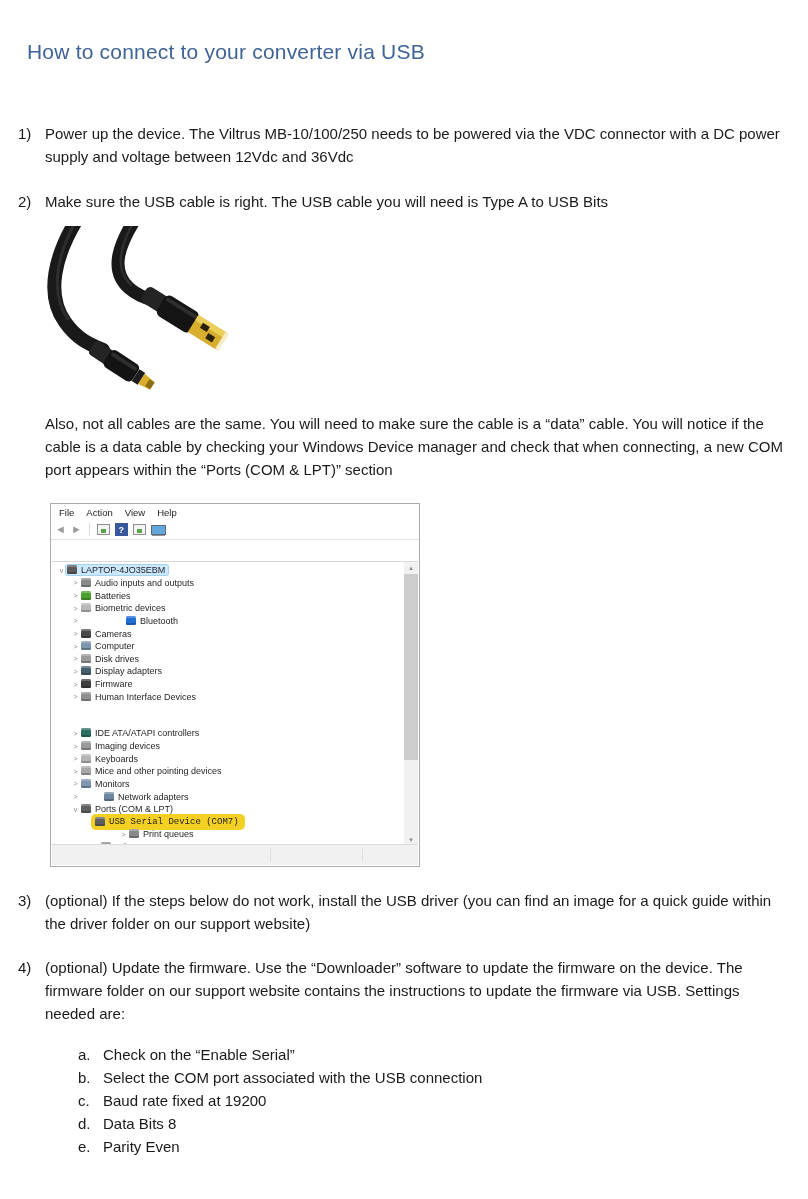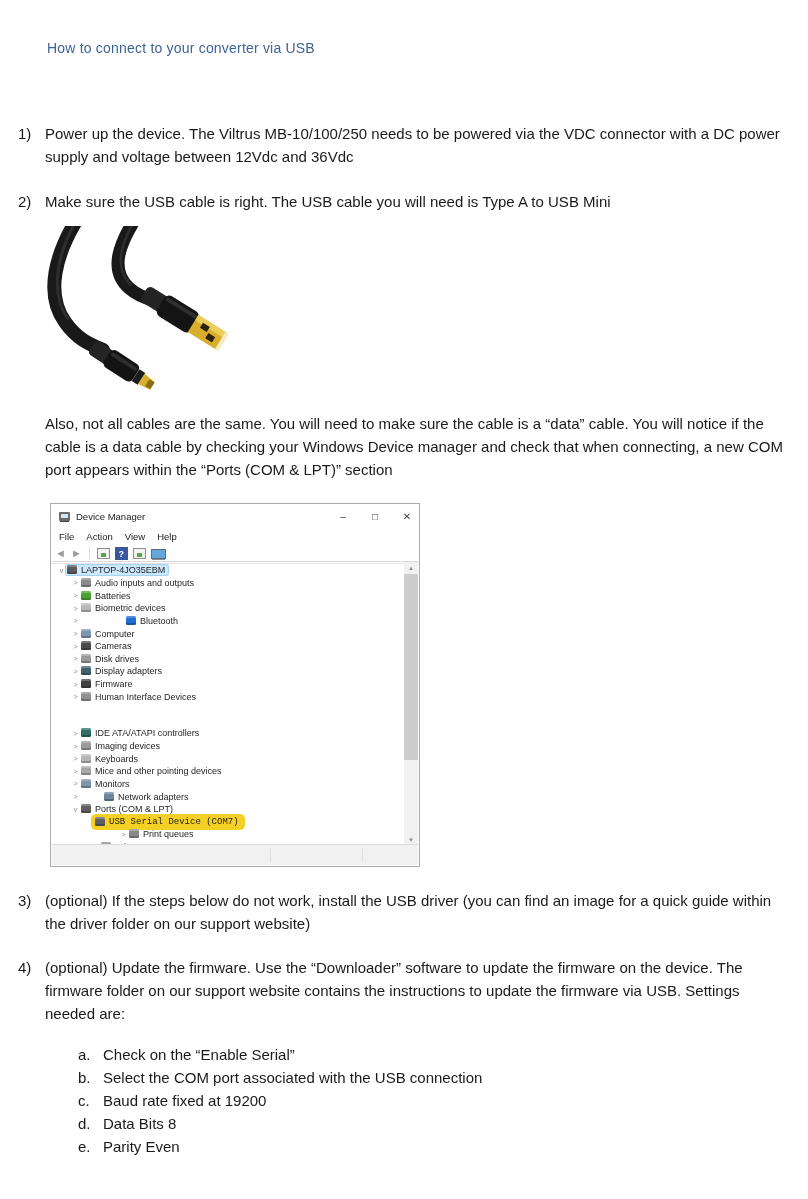--- a/index.html
+++ b/index.html
@@ -1,19 +1,19 @@
 <!DOCTYPE html>
 <html><head>
 <meta charset="utf-8">
 <style>
   html,body{margin:0;padding:0;background:#ffffff;}
   .page{position:relative;width:808px;height:1199px;background:#fff;overflow:hidden;
         font-family:"Liberation Sans",sans-serif;color:#1a1a1a;}
   .abs{position:absolute;}
-  .title{font-size:14px;font-weight:400;color:#3e6396;letter-spacing:.2px;margin-left:20px;}
+  .title{font-size:21px;font-weight:400;color:#3e6396;letter-spacing:.2px;}
   .step{display:flex;font-size:15px;line-height:23px;}
   .step .num{width:27px;flex:0 0 27px;}
   .step .txt{width:748px;}
   .note{font-size:15px;line-height:23px;width:752px;}
   .substep{display:flex;font-size:15px;line-height:23px;}
   .substep .letter{width:25px;flex:0 0 25px;}
 
   
   .dm{width:370px;height:364px;background:#fff;border:1px solid #ababab;
       box-sizing:border-box;font-size:9.5px;color:#1f1f1f;}
@@ -63,21 +63,21 @@
 
   <div class="abs title" style="left:27px;top:40px;">How to connect to your converter via USB</div>
 
   <div class="abs step" style="left:18px;top:122px;">
     <span class="num">1)</span>
     <span class="txt">Power up the device. The Viltrus MB-10/100/250 needs to be powered via the VDC connector with a DC power supply and voltage between 12Vdc and 36Vdc</span>
   </div>
 
   <div class="abs step" style="left:18px;top:190px;">
     <span class="num">2)</span>
-    <span class="txt">Make sure the USB cable is right. The USB cable you will need is Type A to USB Mini</span>
+    <span class="txt">Make sure the USB cable is right. The USB cable you will need is Type A to USB Bits</span>
   </div>
 
   <div class="abs" style="left:45px;top:226px;width:185px;height:178px;">
     <svg width="185" height="178" viewBox="0 0 185 178">
 
       <path d="M34 -10 C 10 28, 0 68, 20 96 C 32 113, 44 118, 58 124" fill="none" stroke="#191919" stroke-width="14" stroke-linecap="round"></path>
       <path d="M34 -10 C 12 26, 4 66, 23 93" fill="none" stroke="#3c3c3c" stroke-width="3" stroke-linecap="round" opacity="0.6"></path>
 
       <path d="M92 -10 C 74 18, 64 44, 84 62 C 92 69, 100 72, 108 74" fill="none" stroke="#191919" stroke-width="13" stroke-linecap="round"></path>
       <path d="M92 -10 C 76 16, 68 42, 86 59" fill="none" stroke="#3c3c3c" stroke-width="2.5" stroke-linecap="round" opacity="0.6"></path>
@@ -101,27 +101,20 @@
         <polygon points="53,-6 66,-4.5 66,4.5 53,6" fill="#d8ae2c"></polygon>
         <rect x="60" y="-4" width="6" height="8" fill="#8a6d14"></rect>
       </g>
     </svg>
   </div>
 
   <div class="abs note" style="left:45px;top:412px;">Also, not all cables are the same. You will need to make sure the cable is a “data” cable. You will notice if the cable is a data cable by checking your Windows Device manager and check that when connecting, a new COM port appears within the “Ports (COM &amp; LPT)” section</div>
 
   <div class="abs dm" style="left:50px;top:503px;">
 
-    <div class="dm-titlebar">
-      <span class="dm-title-icon"></span>
-      <span class="dm-title">Device Manager</span>
-      <span class="dm-ctl" style="left:276px;">–</span>
-      <span class="dm-ctl" style="left:308px;">□</span>
-      <span class="dm-ctl" style="left:340px;">✕</span>
-    </div>
 
     <div class="dm-menubar">
       <span class="dm-menu">File</span>
       <span class="dm-menu">Action</span>
       <span class="dm-menu">View</span>
       <span class="dm-menu">Help</span>
     </div>
 
     <div class="dm-toolbar">
       <span class="tb-arrow">◄</span>
@@ -165,29 +158,29 @@
         <div class="trow" style="padding-left: 19px; gap: 45px;">
     <span class="chev">&gt;</span>
     <span class="row-content">
       <span class="ticon" style="background: rgb(30, 111, 208);"></span>
       <span class="tlabel">Bluetooth</span>
     </span>
   </div>
         <div class="trow" style="padding-left: 19px;">
     <span class="chev">&gt;</span>
     <span class="row-content">
+      <span class="ticon" style="background: rgb(74, 74, 74);"></span>
+      <span class="tlabel">Cameras</span>
+    </span>
+  </div>
+        <div class="trow" style="padding-left: 19px;">
+    <span class="chev">&gt;</span>
+    <span class="row-content">
       <span class="ticon" style="background: rgb(125, 149, 173);"></span>
       <span class="tlabel">Computer</span>
-    </span>
-  </div>
-        <div class="trow" style="padding-left: 19px;">
-    <span class="chev">&gt;</span>
-    <span class="row-content">
-      <span class="ticon" style="background: rgb(74, 74, 74);"></span>
-      <span class="tlabel">Cameras</span>
     </span>
   </div>
         <div class="trow" style="padding-left: 19px;">
     <span class="chev">&gt;</span>
     <span class="row-content">
       <span class="ticon" style="background: rgb(154, 154, 154);"></span>
       <span class="tlabel">Disk drives</span>
     </span>
   </div>
         <div class="trow" style="padding-left: 19px;">

